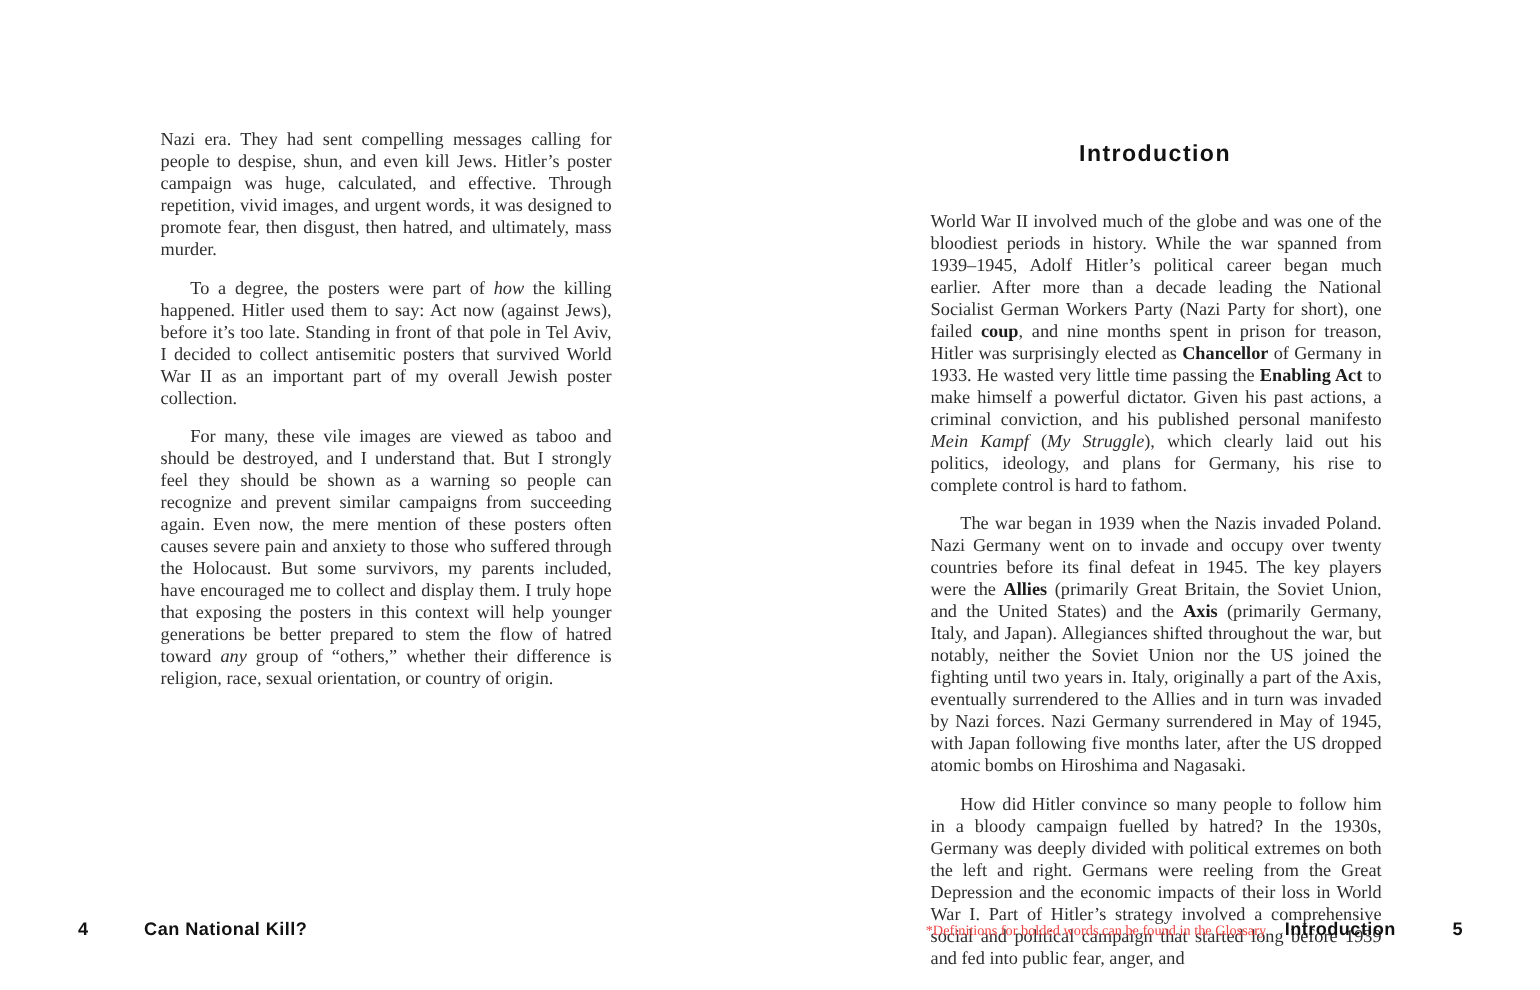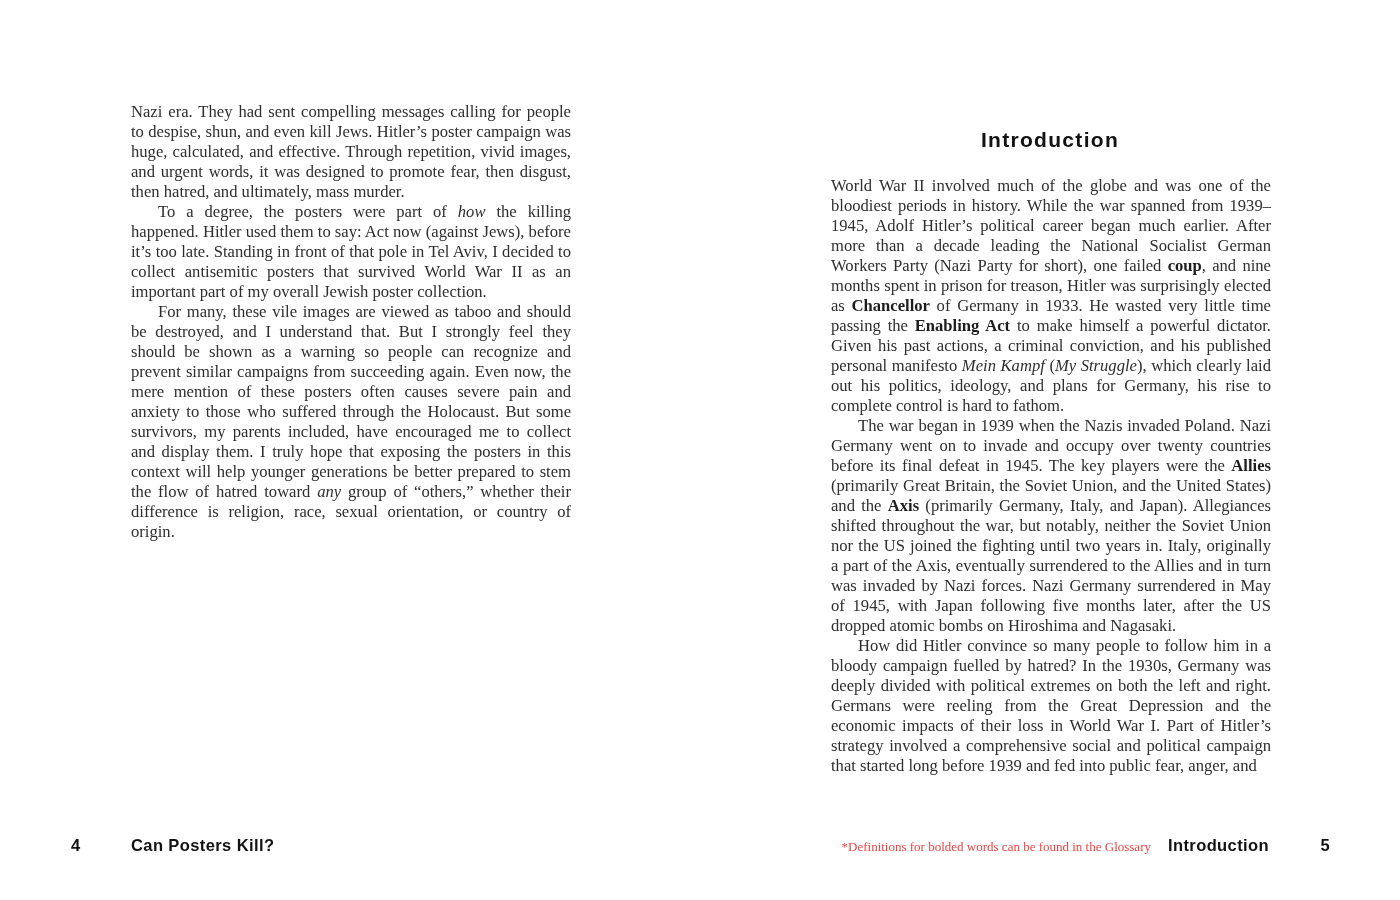--- a/index.html
+++ b/index.html
@@ -17,21 +17,21 @@
   .body-col {
     position: absolute;
     width: 440px;
     font-size: 16.6px;
     line-height: 20px;
     text-align: justify;
     color: #2e2e2e;
   }
   #left-body  { left: 131px; top: 102px; }
   #right-body { left: 831px; top: 176px; }
-  .para { margin: 0; padding: 0; }
+  .para { margin: 15px; padding: 0; }
   .para.indent { text-indent: 27px; }
   .seg-normal { font-style: normal; font-weight: normal; }
   .seg-bold   { font-weight: bold; color: #1d1d1d; }
   .seg-italic { font-style: italic; }
 
   .chapter-heading {
     position: absolute;
     left: 831px;
     top: 128px;
     width: 438px;
@@ -77,21 +77,21 @@
 
   <section>
     <div id="left-body" class="body-col">
         <p class="para"><span class="seg-normal">Nazi era. They had sent compelling messages calling for people to despise, shun, and even kill Jews. Hitler’s poster campaign was huge, calculated, and effective. Through repetition, vivid images, and urgent words, it was designed to promote fear, then disgust, then hatred, and ultimately, mass murder.</span></p>
         <p class="para indent"><span class="seg-normal">To a degree, the posters were part of </span><span class="seg-italic">how</span><span class="seg-normal"> the killing happened. Hitler used them to say: Act now (against Jews), before it’s too late. Standing in front of that pole in Tel Aviv, I decided to collect antisemitic posters that survived World War II as an important part of my overall Jewish poster collection.</span></p>
         <p class="para indent"><span class="seg-normal">For many, these vile images are viewed as taboo and should be destroyed, and I understand that. But I strongly feel they should be shown as a warning so people can recognize and prevent similar campaigns from succeeding again. Even now, the mere mention of these posters often causes severe pain and anxiety to those who suffered through the Holocaust. But some survivors, my parents included, have encouraged me to collect and display them. I truly hope that exposing the posters in this context will help younger generations be better prepared to stem the flow of hatred toward </span><span class="seg-italic">any</span><span class="seg-normal"> group of “others,” whether their difference is religion, race, sexual orientation, or country of origin.</span></p>
       </div>
 
     <span class="footer-sans footer-num-left">4</span>
 
-    <span class="footer-sans footer-title-left">Can Posters Kill?</span>
+    <span class="footer-sans footer-title-left">Can National Kill?</span>
   </section>
 
   <section>
     <h1 class="chapter-heading">Introduction</h1>
 
     <div id="right-body" class="body-col">
         <p class="para"><span class="seg-normal">World War II involved much of the globe and was one of the bloodiest periods in history. While the war spanned from 1939–1945, Adolf Hitler’s political career began much earlier. After more than a decade leading the National Socialist German Workers Party (Nazi Party for short), one failed </span><span class="seg-bold">coup</span><span class="seg-normal">, and nine months spent in prison for treason, Hitler was surprisingly elected as </span><span class="seg-bold">Chancellor</span><span class="seg-normal"> of Germany in 1933. He wasted very little time passing the </span><span class="seg-bold">Enabling Act</span><span class="seg-normal"> to make himself a powerful dictator. Given his past actions, a criminal conviction, and his published personal manifesto </span><span class="seg-italic">Mein Kampf</span><span class="seg-normal"> (</span><span class="seg-italic">My Struggle</span><span class="seg-normal">), which clearly laid out his politics, ideology, and plans for Germany, his rise to complete control is hard to fathom.</span></p>
         <p class="para indent"><span class="seg-normal">The war began in 1939 when the Nazis invaded Poland. Nazi Germany went on to invade and occupy over twenty countries before its final defeat in 1945. The key players were the </span><span class="seg-bold">Allies</span><span class="seg-normal"> (primarily Great Britain, the Soviet Union, and the United States) and the </span><span class="seg-bold">Axis</span><span class="seg-normal"> (primarily Germany, Italy, and Japan). Allegiances shifted throughout the war, but notably, neither the Soviet Union nor the US joined the fighting until two years in. Italy, originally a part of the Axis, eventually surrendered to the Allies and in turn was invaded by Nazi forces. Nazi Germany surrendered in May of 1945, with Japan following five months later, after the US dropped atomic bombs on Hiroshima and Nagasaki.</span></p>
         <p class="para indent"><span class="seg-normal">How did Hitler convince so many people to follow him in a bloody campaign fuelled by hatred? In the 1930s, Germany was deeply divided with political extremes on both the left and right. Germans were reeling from the Great Depression and the economic impacts of their loss in World War I. Part of Hitler’s strategy involved a comprehensive social and political campaign that started long before 1939 and fed into public fear, anger, and</span></p>
       </div>

